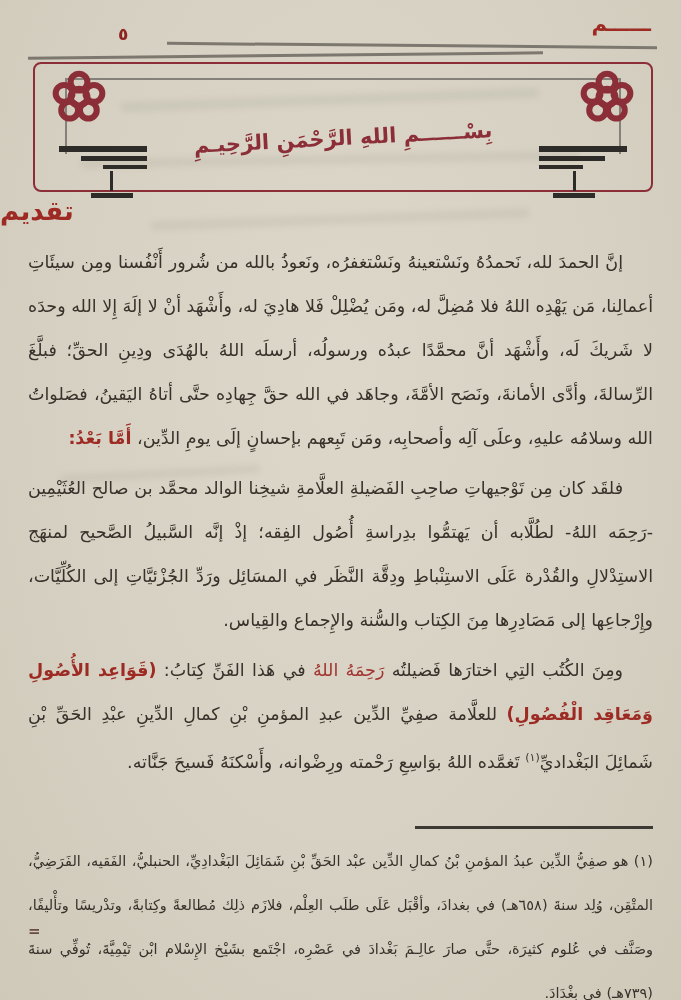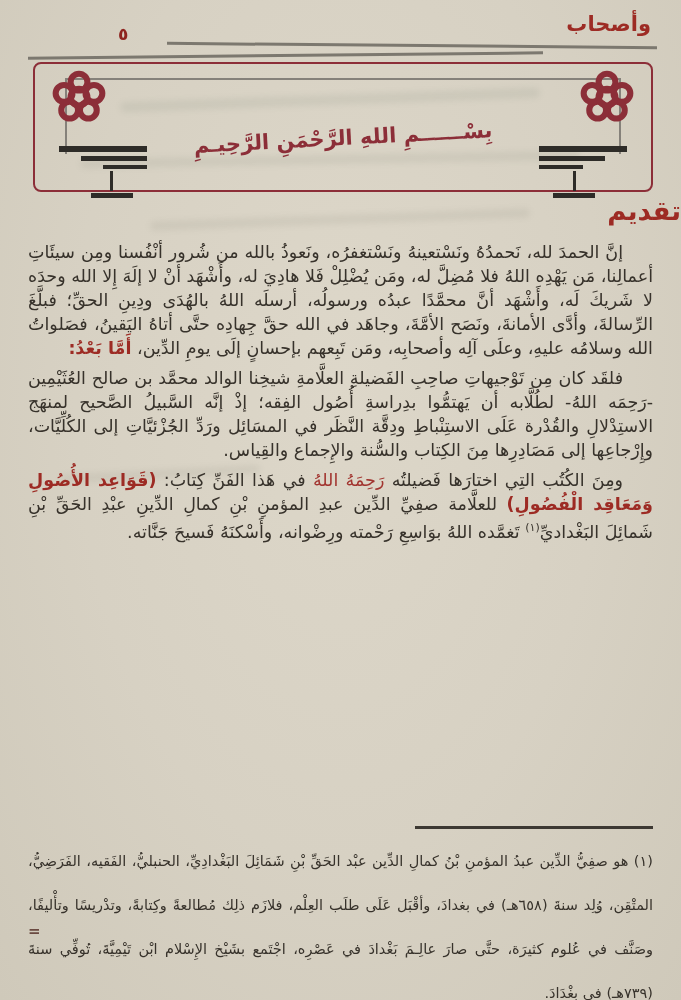--- a/index.html
+++ b/index.html
@@ -55,27 +55,27 @@
   .bars .b4{width:42px;height:5px;background:#2e2c28;margin-right:14px;}
   .bismillah{
     position:absolute;left:0;right:0;top:62px;
     text-align:center;color:#8c2e38;font-size:21px;font-weight:bold;
     transform:rotate(-3deg);letter-spacing:0px;
   }
 
   
   .page-title{
     position:absolute;top:196px;left:0;right:0;
-    text-align:right;color:#9d2b24;font-weight:bold;font-size:26px;
+    text-align:left;color:#9d2b24;font-weight:bold;font-size:26px;
   }
 
   
   .body-text{
     position:absolute;top:240px;right:28px;left:28px;height:585px;
-    font-size:17.5px;line-height:24px;text-align:justify;overflow:hidden;
+    font-size:17.5px;line-height:44px;text-align:justify;overflow:hidden;
   }
   .body-text p{margin:0 0 6px 0;text-indent:30px;}
   .red{color:#9d2b24;font-weight:bold;}
   .red-soft{color:#a23530;}
   sup.fn{font-size:11px;color:#37322b;}
 
   
   .footnote{
     position:absolute;top:826px;right:28px;left:28px;height:160px;
   }
@@ -91,21 +91,21 @@
 <body>
 
 <div class="page">
 
   <div class="ghost g1"></div>
   <div class="ghost g2"></div>
   <div class="ghost g3"></div>
   <div class="ghost g4"></div>
 
   <div class="running-head">
-    <span class="section-label">وأصحاب</span>
+    <span class="section-label">ــــــم</span>
     <div class="rule-a"></div>
     <div class="rule-b"></div>
     <span class="page-number">٥</span>
   </div>
 
   <div class="ornament-box">
     <div class="inner-frame"></div>
 
     <span class="knot left">
       <svg viewBox="0 0 60 60" width="56" height="56">

